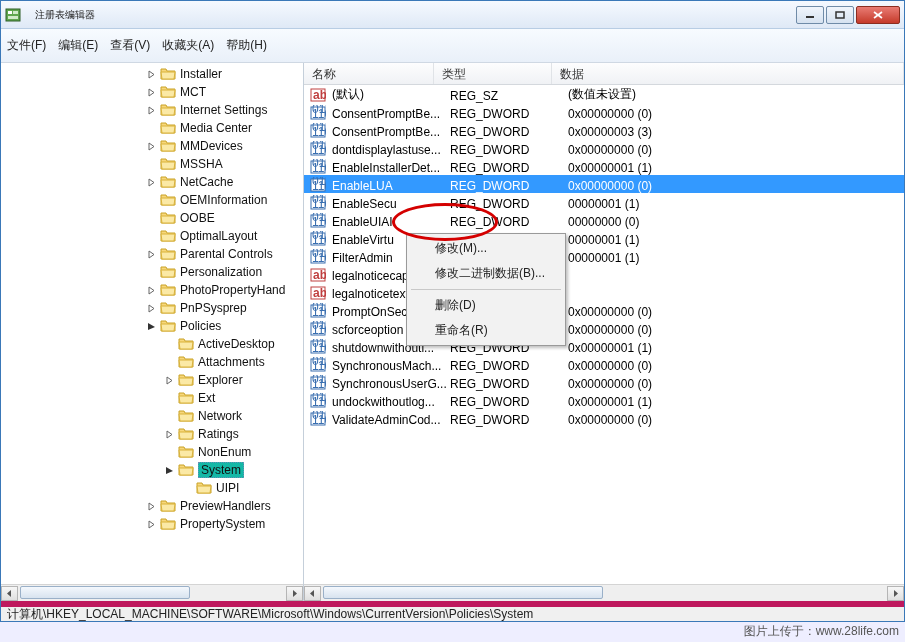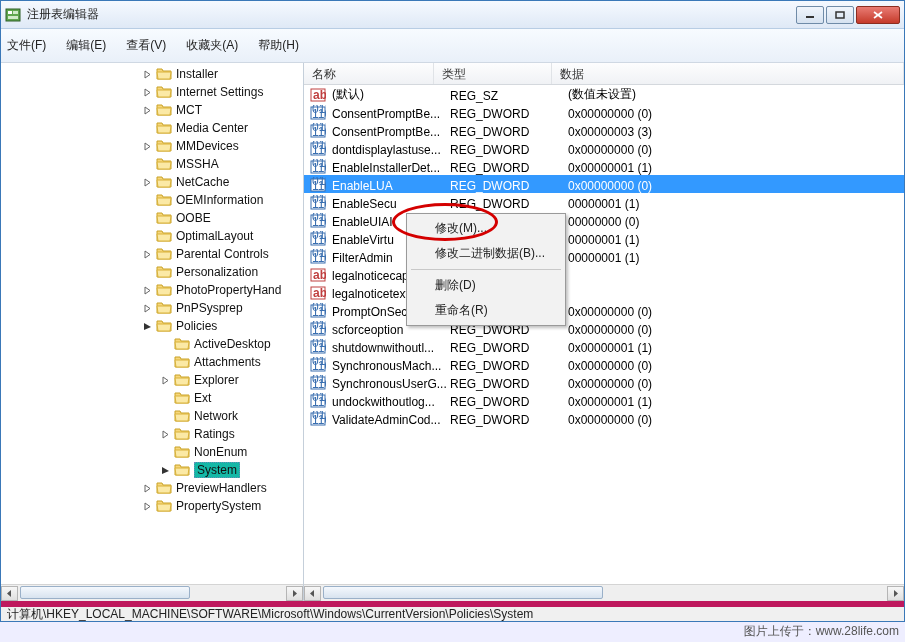--- a/index.html
+++ b/index.html
@@ -1,29 +1,29 @@
 <!DOCTYPE html>
 <html><head>
 <meta charset="utf-8">
 <style>
 * { box-sizing: border-box; margin: 0; padding: 0; font-family: "Microsoft YaHei", "Segoe UI", Tahoma, sans-serif; font-size: 12px; }
 html, body { width: 905px; height: 642px; overflow: hidden; background: #eef; }
 .window { width: 905px; height: 622px; border: 1px solid #3a78b8; background: #fff; display: flex; flex-direction: column; }
 .titlebar { height: 28px; background: linear-gradient(to bottom, #f5f9ff, #dfe9f6); display: flex; align-items: center; padding: 0 4px; border-bottom: 1px solid #b8cde4; }
 .titlebar .app-icon { width: 16px; height: 16px; margin-right: 6px; }
-.titlebar .title { flex: 1; color: #222; font-size: 12px; }
+.titlebar .title { flex: 1; color: #222; font-size: 10px; margin-left: 8px; }
 .win-buttons { display: flex; gap: 2px; }
 .win-btn { width: 28px; height: 18px; border: 1px solid #6f8ba8; background: linear-gradient(to bottom, #f0f5fc, #d6e2f0); border-radius: 2px; display:flex; align-items:center; justify-content:center; }
 .win-close { width: 44px; background: linear-gradient(to bottom, #e97c74, #c53a2a); border-color:#8b2d20; }
 .win-btn svg { display:block; }
-.menubar { height: 34px; background: linear-gradient(to bottom, #f7fbff, #e9f0f9); display: flex; align-items: center; padding: 16px 6px; gap: 20px; border-bottom: 1px solid #cfd8e3; }
+.menubar { height: 34px; background: linear-gradient(to bottom, #f7fbff, #e9f0f9); display: flex; align-items: center; padding: 16px 6px; gap: 12px; border-bottom: 1px solid #cfd8e3; }
 .menubar span { color: #222; }
 .body-area { flex: 1; display: flex; min-height: 0; }
 .tree-pane { width: 303px; border-right: 1px solid #c5cfda; display:flex; flex-direction:column; min-height:0; }
-.tree-scroll { flex:1; overflow:hidden; padding: 2px 12px; position:relative; }
+.tree-scroll { flex:1; overflow:hidden; padding: 2px 0; position:relative;margin-left:16px; }
 .tree-node { display:flex; align-items:center; height:18px; white-space:nowrap; }
 .expander { width:9px; height:9px; display:inline-flex; align-items:center; justify-content:center; margin-right:4px; }
 .expander.open svg polygon { fill:#333; }
 .expander.closed svg polygon { fill:#fff; stroke:#666; stroke-width:1; }
 .folder-icon { width:16px; height:14px; margin-right:4px; }
 .tree-label { color:#111; }
 .hscroll { height: 17px; background: #f0f0f0; border-top:1px solid #d4d4d4; display:flex; align-items:center; }
 .hscroll .arrow { width:17px; height:15px; background:linear-gradient(to bottom,#f7f7f7,#e0e0e0); border:1px solid #b5b5b5; display:flex; align-items:center; justify-content:center; }
 .hscroll .track { flex:1; height:15px; background:#efefef; position:relative; }
 .hscroll .thumb { position:absolute; top:0; height:13px; background:linear-gradient(to bottom,#f4f8fd,#d8e3ef); border:1px solid #9ab0c8; border-radius:2px; }
@@ -34,21 +34,21 @@
 .col-type { width:118px; }
 .col-data { flex:1; }
 .list-body { flex:1; position:relative; overflow:hidden; }
 .row { height:18px; display:flex; align-items:flex-end; padding-left:6px; }
 .row .val-icon { width:16px; height:16px; margin-right:6px; flex-shrink:0; }
 .row .c-name { width:118px; overflow:hidden; text-overflow:ellipsis; white-space:nowrap; }
 .row .c-type { width:118px; overflow:hidden; white-space:nowrap; }
 .row .c-data { flex:1; white-space:nowrap; }
 .row.selected { background:#3399ff; color:#fff; }
 .row.selected .c-name, .row.selected .c-type, .row.selected .c-data { color:#fff; }
-.context-menu { position:absolute; left:102px; top:128px; width:160px; background:#f2f2f2; border:1px solid #9a9a9a; box-shadow:2px 2px 3px rgba(0,0,0,0.25); padding:2px; z-index:10; }
+.context-menu { position:absolute; left:102px; top:148px; width:160px; background:#f2f2f2; border:1px solid #9a9a9a; box-shadow:2px 2px 3px rgba(0,0,0,0.25); padding:2px; z-index:10; }
 .context-menu .item { padding:4px 18px 4px 26px; color:#222; }
 .context-menu .sep { height:1px; background:#c8c8c8; margin:3px 2px; }
 .red-circle { position:absolute; border:3px solid #d40000; border-radius:50%/50%; width:106px; height:38px; left:88px; top:118px; z-index:20; pointer-events:none; }
 .statusbar { height:20px; background:#f0f0f0; border-top:6px solid #be185d; display:flex; align-items:center; padding:0 6px; color:#222; }
 .watermark { position:absolute; right:6px; bottom:2px; color:#555; font-size:12px; }
 .root-wrap { position:relative; width:905px; height:642px; }
 .tree-node .pad { display:inline-block; }
 .tree-sel { background:#14b8a6; border:1px dotted #6a8fb5; padding:0 2px; }
 </style>
 </head>
@@ -112,37 +112,37 @@
               <span class="pad" style="width:130px"></span>
               <span class="expander closed">
                 <svg width="9" height="9">
                   <polygon points="2,1 7,4.5 2,8" fill="#fff" stroke="#666"></polygon>
                 </svg>
               </span>
               <svg class="folder-icon" viewBox="0 0 16 14">
                 <path d="M1 3 L1 12 L15 12 L15 4 L7 4 L6 2 L1 2 Z" fill="#f7d77b" stroke="#c9a227"></path>
                 <path d="M1 5 L15 5 L14 12 L2 12 Z" fill="#fbe9a5" stroke="#d9b23a"></path>
               </svg>
+              <span class="tree-label">MCT</span>
+            </div>
+            <div class="tree-node">
+              <span class="pad" style="width:130px"></span>
+              <span class="expander closed">
+                <svg width="9" height="9">
+                  <polygon points="2,1 7,4.5 2,8" fill="#fff" stroke="#666"></polygon>
+                </svg>
+              </span>
+              <svg class="folder-icon" viewBox="0 0 16 14">
+                <path d="M1 3 L1 12 L15 12 L15 4 L7 4 L6 2 L1 2 Z" fill="#f7d77b" stroke="#c9a227"></path>
+                <path d="M1 5 L15 5 L14 12 L2 12 Z" fill="#fbe9a5" stroke="#d9b23a"></path>
+              </svg>
               <span class="tree-label">Internet Settings</span>
             </div>
             <div class="tree-node">
               <span class="pad" style="width:130px"></span>
-              <span class="expander closed">
-                <svg width="9" height="9">
-                  <polygon points="2,1 7,4.5 2,8" fill="#fff" stroke="#666"></polygon>
-                </svg>
-              </span>
-              <svg class="folder-icon" viewBox="0 0 16 14">
-                <path d="M1 3 L1 12 L15 12 L15 4 L7 4 L6 2 L1 2 Z" fill="#f7d77b" stroke="#c9a227"></path>
-                <path d="M1 5 L15 5 L14 12 L2 12 Z" fill="#fbe9a5" stroke="#d9b23a"></path>
-              </svg>
-              <span class="tree-label">MCT</span>
-            </div>
-            <div class="tree-node">
-              <span class="pad" style="width:130px"></span>
               <span class="expander"></span>
               <svg class="folder-icon" viewBox="0 0 16 14">
                 <path d="M1 3 L1 12 L15 12 L15 4 L7 4 L6 2 L1 2 Z" fill="#f7d77b" stroke="#c9a227"></path>
                 <path d="M1 5 L15 5 L14 12 L2 12 Z" fill="#fbe9a5" stroke="#d9b23a"></path>
               </svg>
               <span class="tree-label">Media Center</span>
             </div>
             <div class="tree-node">
               <span class="pad" style="width:130px"></span>
               <span class="expander closed">
@@ -342,20 +342,29 @@
               <span class="expander open">
                 <svg width="9" height="9">
                   <polygon points="1,1 8,5 1,8" fill="#333"></polygon>
                 </svg>
               </span>
               <svg class="folder-icon" viewBox="0 0 16 14">
                 <path d="M1 3 L1 12 L15 12 L15 4 L7 4 L6 2 L1 2 Z" fill="#f7d77b" stroke="#c9a227"></path>
                 <path d="M1 5 L15 5 L14 12 L2 12 Z" fill="#fbe9a5" stroke="#d9b23a"></path>
               </svg>
               <span class="tree-sel tree-label">System</span>
+            </div>
+            <div class="tree-node">
+              <span class="pad" style="width:166px"></span>
+              <span class="expander"></span>
+              <svg class="folder-icon" viewBox="0 0 16 14">
+                <path d="M1 3 L1 12 L15 12 L15 4 L7 4 L6 2 L1 2 Z" fill="#f7d77b" stroke="#c9a227"></path>
+                <path d="M1 5 L15 5 L14 12 L2 12 Z" fill="#fbe9a5" stroke="#d9b23a"></path>
+              </svg>
+              <span class="tree-label">UIPI</span>
             </div>
             <div class="tree-node">
               <span class="pad" style="width:130px"></span>
               <span class="expander closed">
                 <svg width="9" height="9">
                   <polygon points="2,1 7,4.5 2,8" fill="#fff" stroke="#666"></polygon>
                 </svg>
               </span>
               <svg class="folder-icon" viewBox="0 0 16 14">
                 <path d="M1 3 L1 12 L15 12 L15 4 L7 4 L6 2 L1 2 Z" fill="#f7d77b" stroke="#c9a227"></path>

